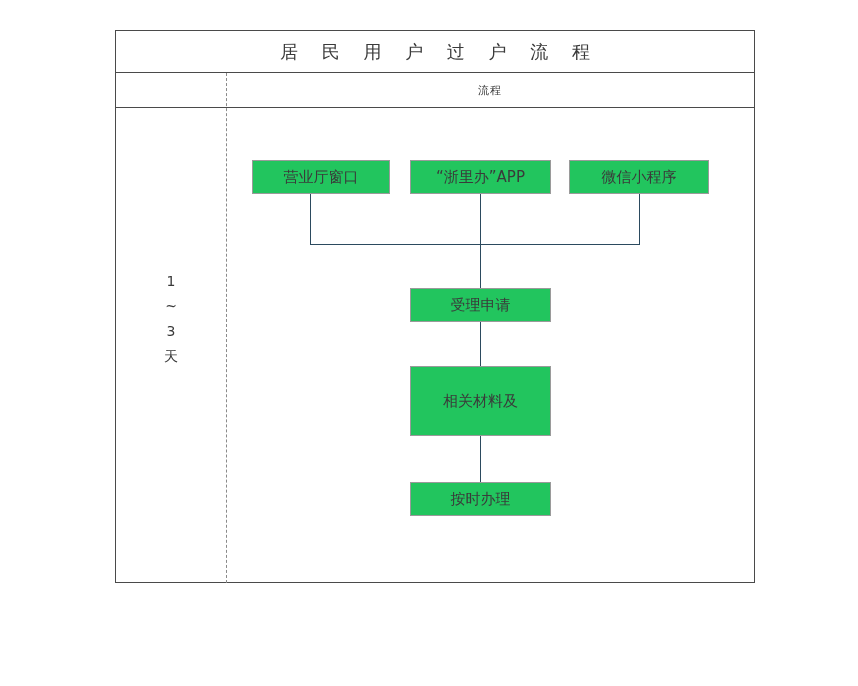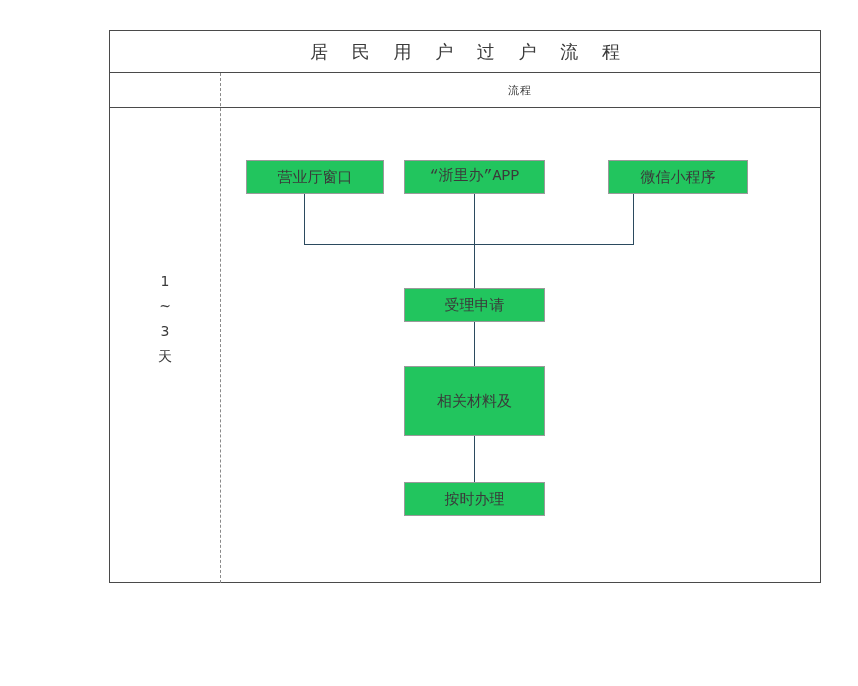--- a/index.html
+++ b/index.html
@@ -12,23 +12,23 @@
     height: 686px;
     font-family: "DejaVu Sans", "Liberation Sans", sans-serif;
     color: #3a3a3a;
     position: relative;
     overflow: hidden;
   }
 
   
   .table {
     position: absolute;
-    left: 109px;
+    left: 115px;
     top: 30px;
-    width: 712px;
+    width: 640px;
     height: 553px;
     border: 1px solid #4a4a4a;
     box-sizing: border-box;
   }
 
   .title-row {
     position: absolute;
     left: 0;
     top: 0;
     width: 100%;
@@ -114,22 +114,22 @@
     flex-direction: column;
     align-items: center;
     justify-content: center;
     font-size: 15px;
     color: #3a3a3a;
     z-index: 3;
   }
   .node .ln { display: block; line-height: 26px; white-space: nowrap; }
 
   #node-hall      { left: 136px; top: 129px; width: 138px; height: 34px; }
-  #node-app       { left: 294px; top: 129px; width: 141px; height: 34px; font-family: Liberation Mono, monospace; }
-  #node-miniapp   { left: 453px; top: 129px; width: 140px; height: 34px; margin-left: 45px; }
+  #node-app       { left: 294px; top: 129px; width: 141px; height: 34px; }
+  #node-miniapp   { left: 453px; top: 129px; width: 140px; height: 34px; }
   #node-accept    { left: 294px; top: 257px; width: 141px; height: 34px; }
   #node-materials { left: 294px; top: 335px; width: 141px; height: 70px; }
   #node-ontime    { left: 294px; top: 451px; width: 141px; height: 34px; }
 
   .spaced { letter-spacing: 4px; text-indent: 4px; }
 
   
   .conn {
     position: absolute;
     background: #2b4a5e;

